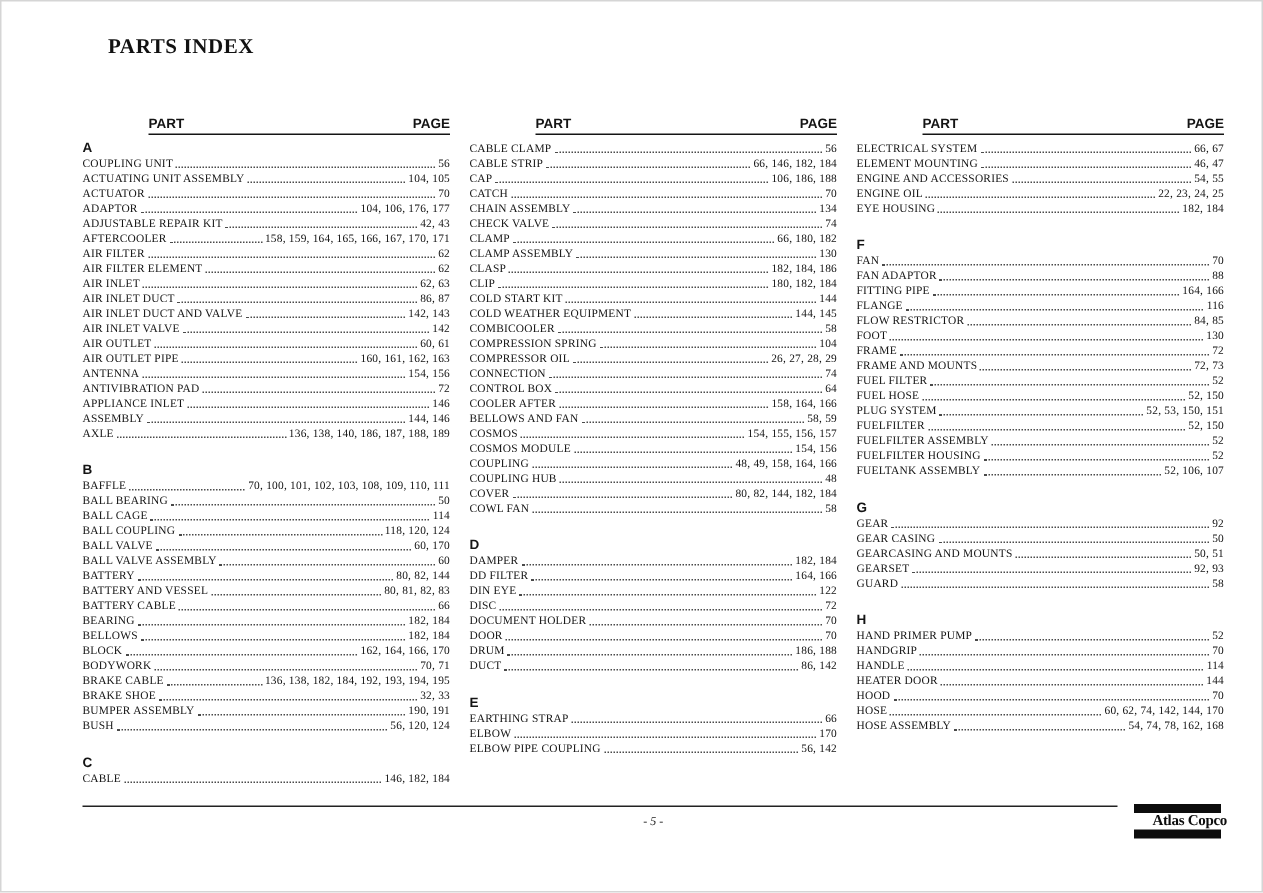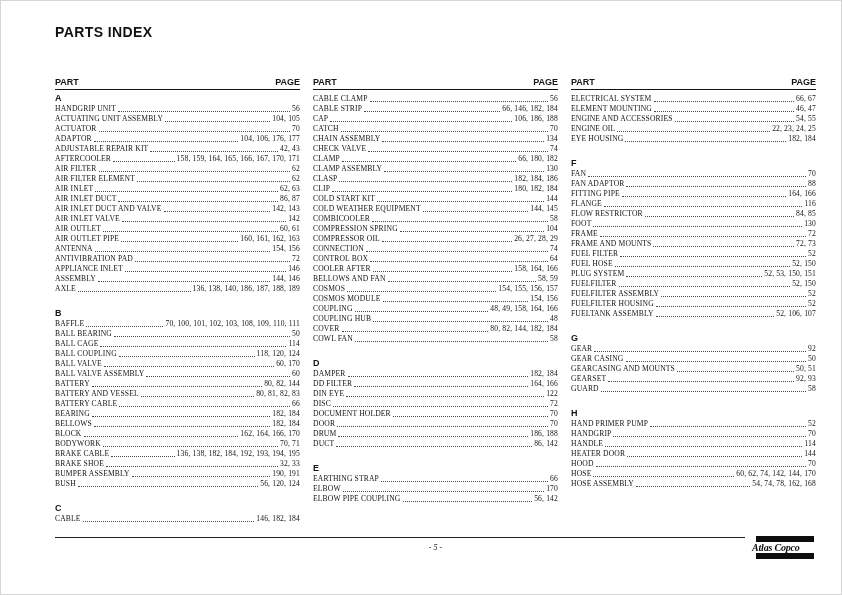--- a/index.html
+++ b/index.html
@@ -2,70 +2,70 @@
 <html><head>
 <meta charset="utf-8">
 <style>
   html,body{margin:0;padding:0;background:#e8e8e8;}
   .page{
     position:relative;width:842px;height:595px;background:#ffffff;
     font-family:"Liberation Serif",serif;color:#141414;overflow:hidden;
     box-shadow:0 0 0 1px #d5d5d5 inset;
   }
   .title{
-    position:absolute;left:55px;top:24px;
-    font-family:Liberation Sans, sans-serif;font-weight:bold;
+    position:absolute;left:72px;top:24px;
+    font-family:Liberation Serif, serif;font-weight:bold;
     font-size:14px;letter-spacing:.4px;color:#111;text-align:center;
   }
   .columns{position:absolute;left:55px;top:78px;width:761px;display:flex;gap:13px;}
   .col{width:245px;flex:0 0 245px;}
   .col-head{
     display:flex;justify-content:space-between;align-items:flex-end;
     font-family:"Liberation Sans",sans-serif;font-weight:bold;font-size:9px;
-    padding-bottom:2px;border-bottom:1.6px solid #141414;height:12px;box-sizing:border-box;
+    padding-bottom:2px;border-bottom:1.6px solid #141414;height:12px;box-sizing:border-box;margin-left:44px;
   }
   .block{margin-top:15px;}
   .block.first{margin-top:3px;}
   .letter{
     font-family:"Liberation Sans",sans-serif;font-weight:bold;
     font-size:9px;height:10px;line-height:10px;
   }
   .entry{display:flex;align-items:flex-end;height:10px;font-size:7.6px;line-height:9.5px;}
   .entry .name{white-space:nowrap;letter-spacing:.15px;}
   .entry .leader{flex:1;border-bottom:1px dotted #4a4a4a;margin:0 2px 1.5px 2px;min-width:6px;}
   .entry .pages{white-space:nowrap;letter-spacing:.15px;}
   .footer-rule{position:absolute;left:55px;top:537px;width:690px;height:1px;background:#222;}
   .page-number{
     position:absolute;left:55px;top:543px;width:761px;text-align:center;
     font-size:8px;font-style:italic;color:#222;
   }
   .logo{position:absolute;left:752px;top:536px;width:66px;}
   .logo-bar{width:58px;height:6px;background:#0d0d0d;margin:0 auto;}
   .logo-text{
-    font-family:"Liberation Serif",serif;font-weight:bold;font-style:italic;
-    font-size:10px;line-height:11px;text-align:left;color:#0d0d0d;
+    font-family:"Liberation Serif",serif;font-weight:bold;
+    font-size:10px;line-height:11px;text-align:right;color:#0d0d0d;
     letter-spacing:-0.2px;white-space:nowrap;
   }
 </style>
 </head>
 <body>
 
 <div class="page">
   <div class="title">PARTS INDEX</div>
 
   <div class="columns" id="columns">
       <div class="col">
         <div class="col-head">
           <span class="head-label">PART</span>
           <span class="head-label">PAGE</span>
         </div>
         <div class="block first">
           <div class="letter">A</div>
           <div class="entry">
-            <span class="name">HANDGRIP UNIT</span>
+            <span class="name">COUPLING UNIT</span>
             <span class="leader"></span>
             <span class="pages">56</span>
           </div>
           <div class="entry">
             <span class="name">ACTUATING UNIT ASSEMBLY</span>
             <span class="leader"></span>
             <span class="pages">104, 105</span>
           </div>
           <div class="entry">
             <span class="name">ACTUATOR</span>

